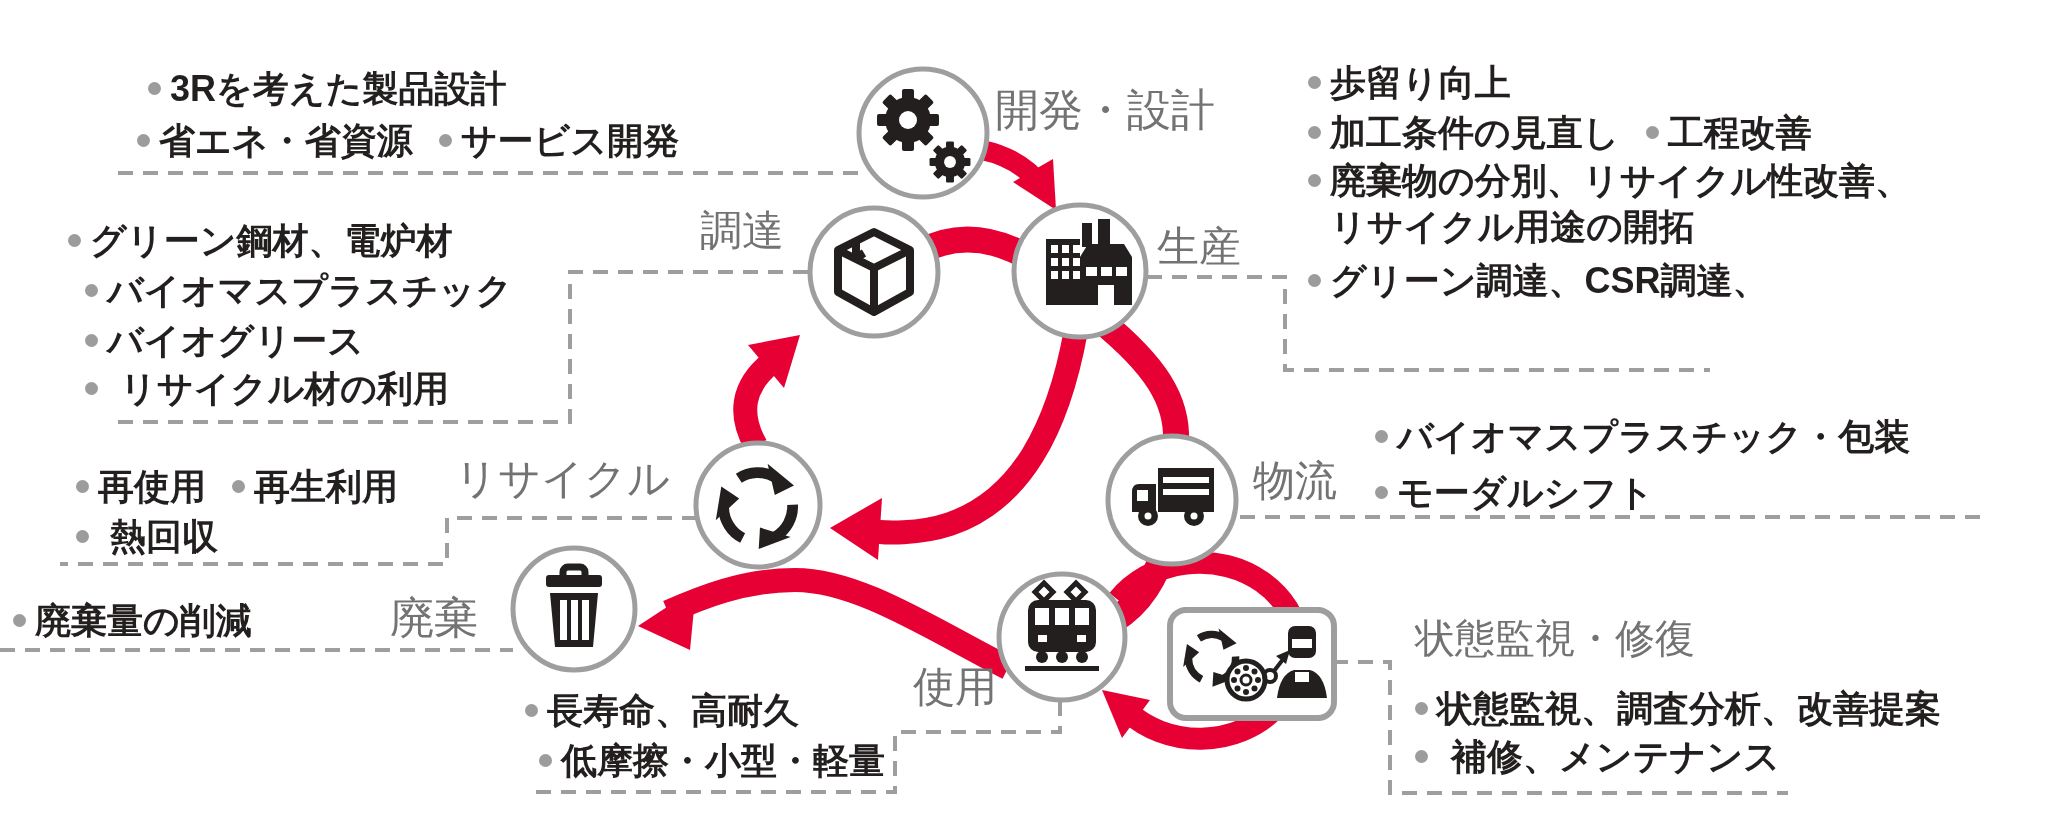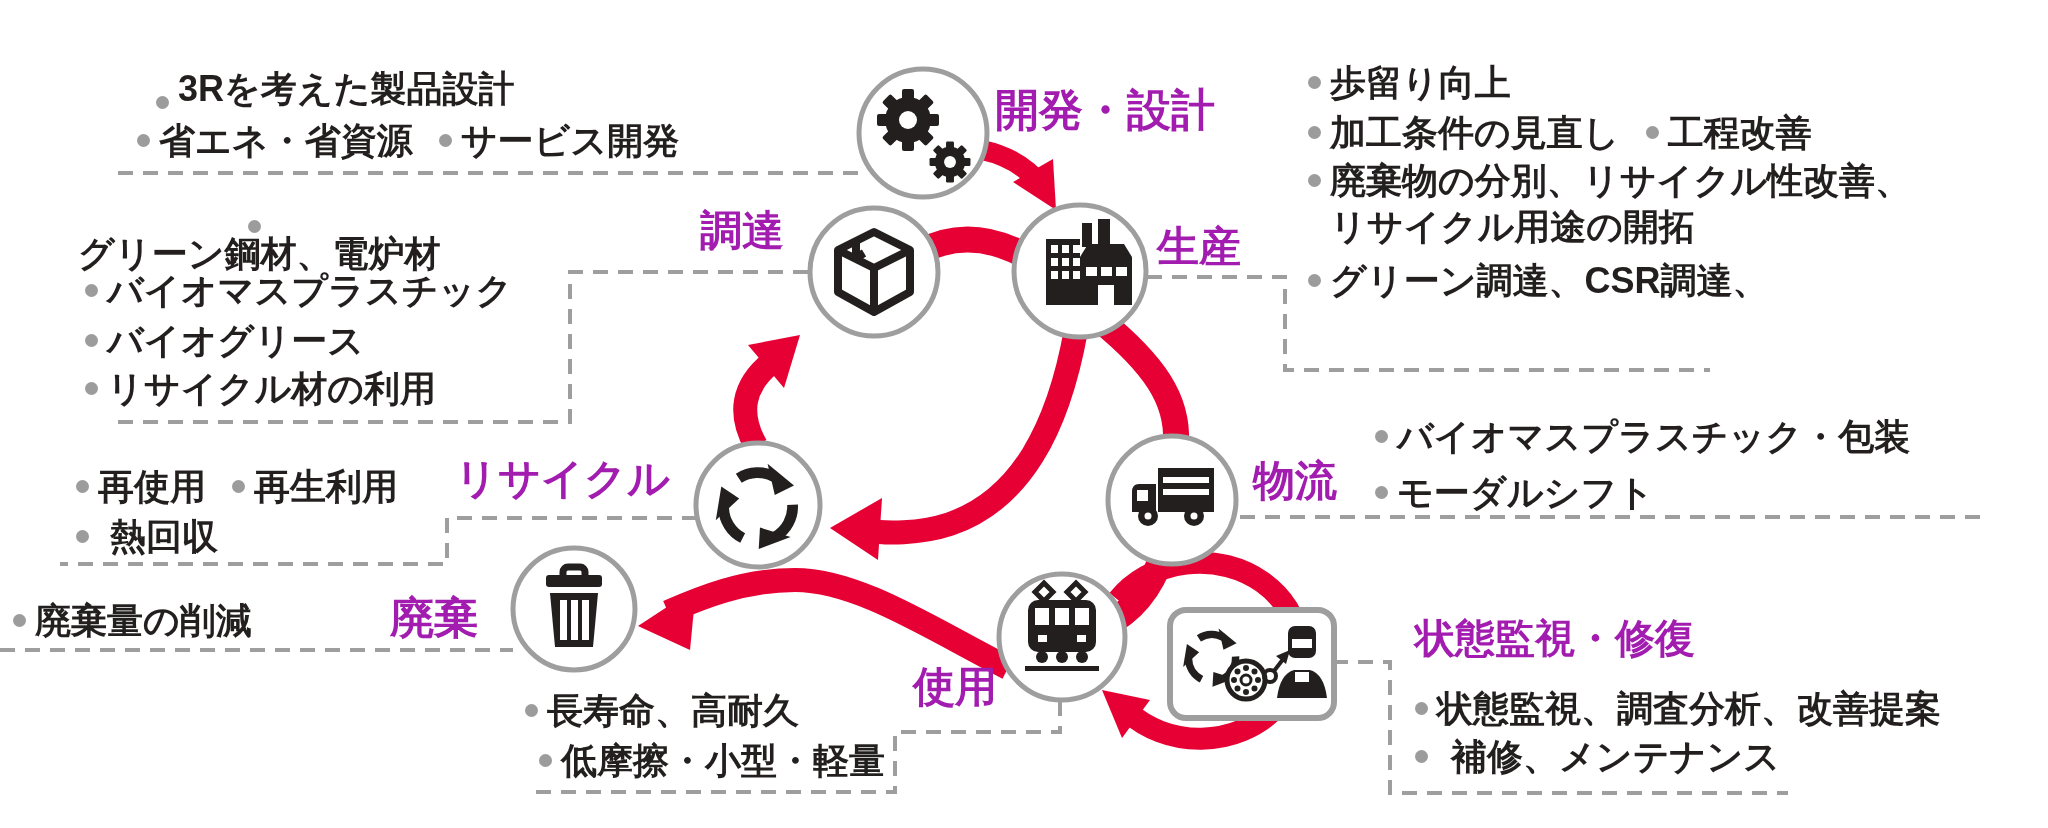--- a/index.html
+++ b/index.html
@@ -6,21 +6,21 @@
   #canvas{
     position:relative;width:2048px;height:828px;overflow:hidden;background:#fff;
     font-family:"Liberation Sans","DejaVu Sans",sans-serif;color:#231f1f;
   }
   #art{position:absolute;left:0;top:0;}
   .note{position:absolute;display:flex;align-items:center;font-size:36px;font-weight:600;
         letter-spacing:0;white-space:nowrap;line-height:1.15;}
   .dot{width:13px;height:13px;border-radius:50%;background:#9c9c9c;margin-right:9px;flex:0 0 auto;}
   .pair{margin-left:26px;display:flex;align-items:center;}
   .cont{padding-left:22px;} 
-  .stage-label{position:absolute;color:#a21caf;font-weight:700;white-space:nowrap;line-height:1;}
+  .stage-label{position:absolute;color:#737373;font-weight:400;white-space:nowrap;line-height:1;}
 </style>
 </head>
 <body>
 
 <div id="canvas">
 
   <svg id="art" width="2048" height="828" viewBox="0 0 2048 828">
     <defs>
 
       <g id="rg-arm">
@@ -217,46 +217,46 @@
 
   <div class="stage-label" style="left:995px;top:88px;font-size:44px;">開発・設計</div>
   <div class="stage-label" style="left:1157px;top:226px;font-size:42px;">生産</div>
   <div class="stage-label" style="left:1253px;top:460px;font-size:42px;">物流</div>
   <div class="stage-label" style="left:913px;top:666px;font-size:42px;">使用</div>
   <div class="stage-label" style="left:390px;top:596px;font-size:44px;">廃棄</div>
   <div class="stage-label" style="left:455px;top:458px;font-size:42px;">リサイクル</div>
   <div class="stage-label" style="left:700px;top:210px;font-size:42px;">調達</div>
   <div class="stage-label" style="left:1415px;top:618px;font-size:40px;">状態監視・修復</div>
 
-  <div class="note" style="left:156px;top:68px;align-items:flex-end;">
+  <div class="note" style="left:148px;top:68px;">
     <span class="dot"></span>
     <span>3Rを考えた製品設計</span>
   </div>
   <div class="note" style="left:137px;top:120px;">
     <span class="dot"></span>
     <span>省エネ・省資源</span>
     <span class="pair">
         <span class="dot"></span>
       <span>サービス開発</span>
       </span>
   </div>
 
-  <div class="note" style="left:78px;top:220px;flex-direction:column;">
+  <div class="note" style="left:68px;top:220px;">
     <span class="dot"></span>
     <span>グリーン鋼材、電炉材</span>
   </div>
   <div class="note" style="left:85px;top:270px;">
     <span class="dot"></span>
     <span>バイオマスプラスチック</span>
   </div>
   <div class="note" style="left:85px;top:320px;">
     <span class="dot"></span>
     <span>バイオグリース</span>
   </div>
-  <div class="note" style="left:85px;top:368px;">
+  <div class="note" style="left:85px;top:368px;gap:13px;">
     <span class="dot"></span>
     <span>リサイクル材の利用</span>
   </div>
 
   <div class="note" style="left:1308px;top:62px;">
     <span class="dot"></span>
     <span>歩留り向上</span>
   </div>
   <div class="note" style="left:1308px;top:112px;">
     <span class="dot"></span>

